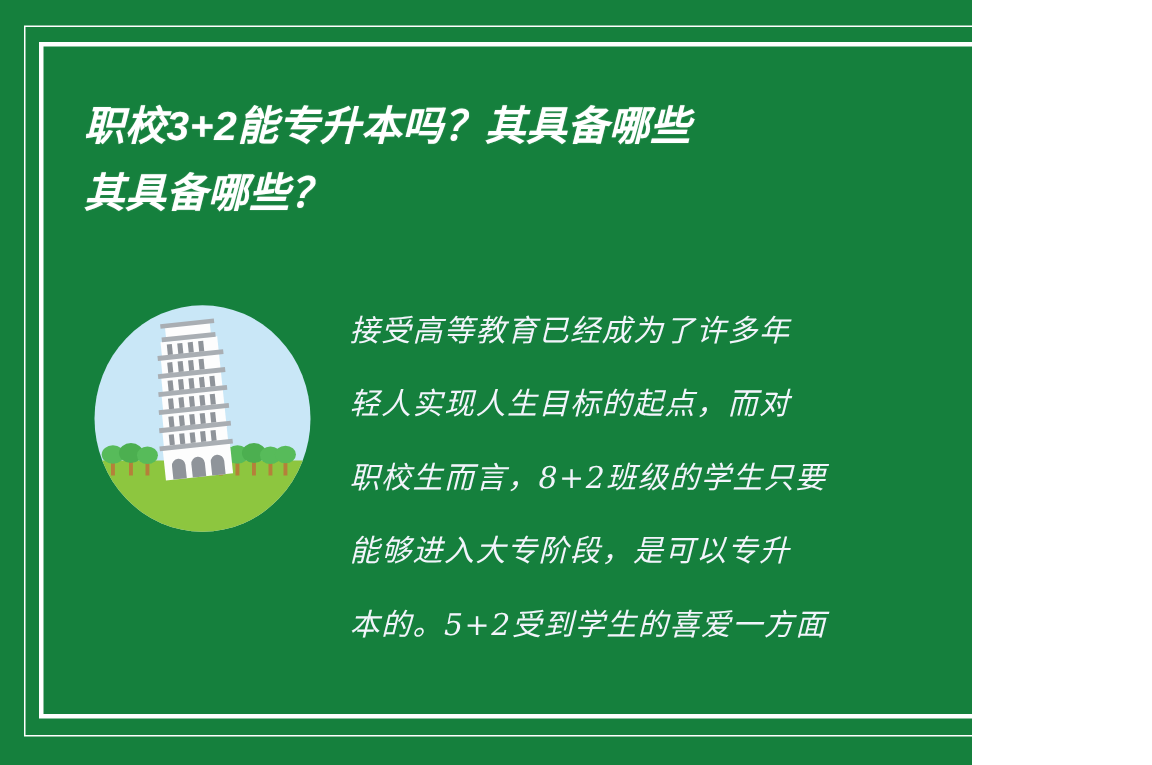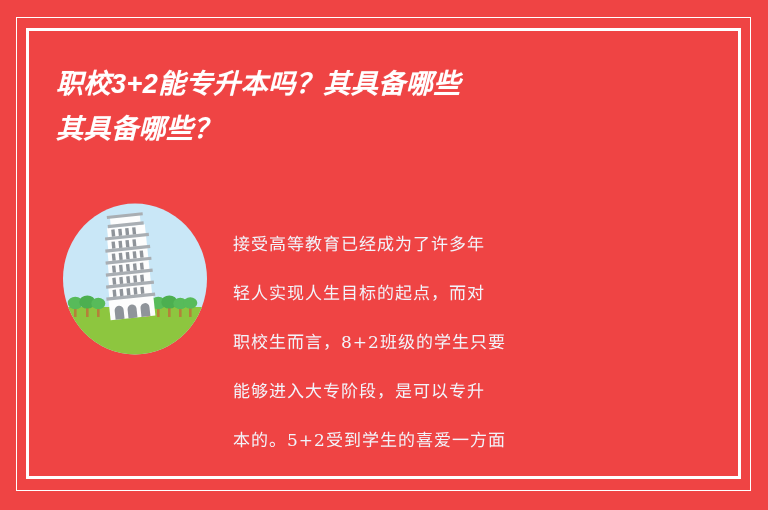--- a/index.html
+++ b/index.html
@@ -9,23 +9,23 @@
   }
   body {
     width: 768px;
     height: 510px;
     overflow: hidden;
     font-family: "Liberation Sans", "DejaVu Sans", sans-serif;
   }
 
   #poster {
     position: relative;
-    width: 768px;
+    width: 648px;
     height: 510px;
-    background: #ef4444;
+    background: #15803d;
     overflow: hidden;
   }
 
   
   .frame {
     position: absolute;
     box-sizing: border-box;
     pointer-events: none;
   }
   .frame-outer {
@@ -74,26 +74,27 @@
   .illustration-wrap svg {
     display: block;
     width: 146px;
     height: 152px;
   }
 
   
   .bodycopy {
     position: absolute;
     left: 233px;
-    top: 220px;
+    top: 196px;
     width: 430px;
     color: #f2f4fb;
-    font-size: 17px;
+    font-size: 20px;
     line-height: 49px;
     font-family: "DejaVu Serif", "Liberation Serif", serif;
+    font-style: italic;
     letter-spacing: 1px;
   }
   .bodycopy-line {
     display: block;
     white-space: nowrap;
   }
 </style>
 </head>
 <body>
 

